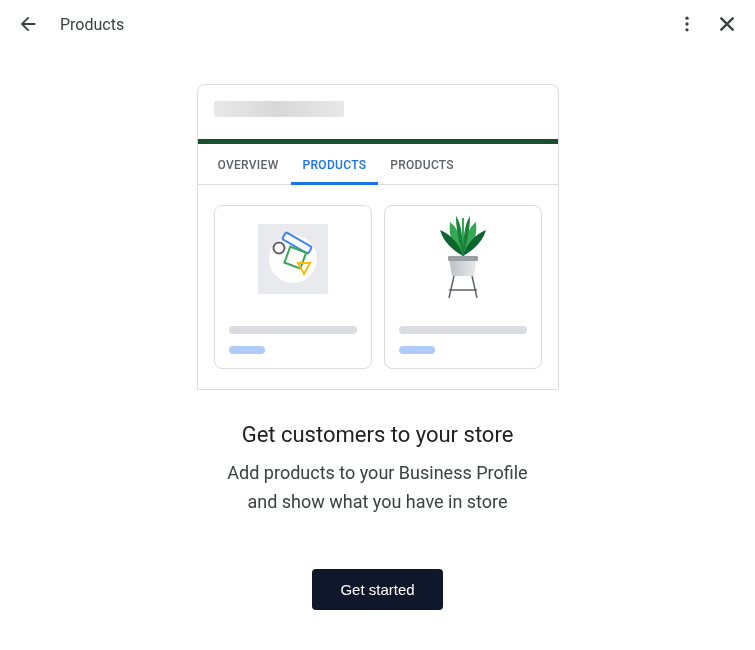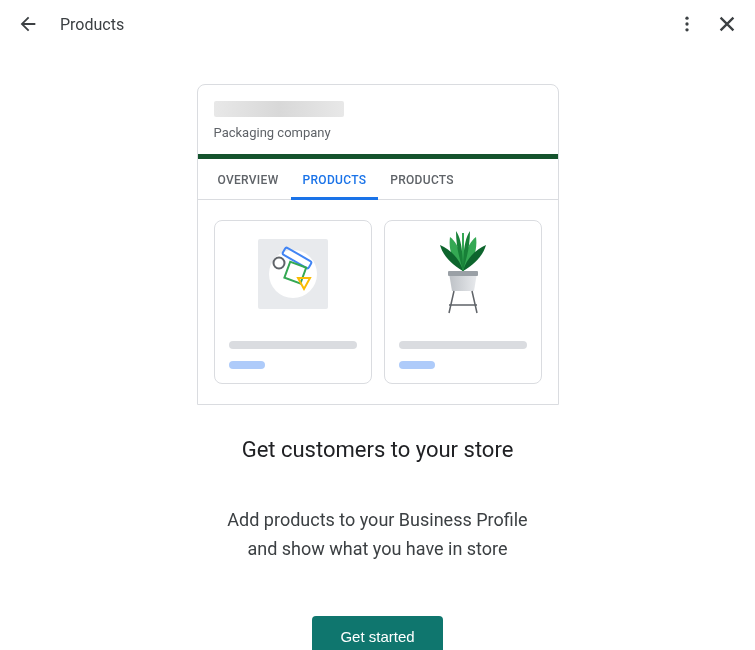--- a/index.html
+++ b/index.html
@@ -139,31 +139,31 @@
       align-self: flex-start;
     }
     .main-text {
       text-align: center;
       margin-top: 32px;
     }
     .headline {
       font-size: 22px;
       font-weight: 400;
       color: #202124;
-      margin-bottom: 44px;
+      margin-bottom: 12px;
     }
     .subtext {
       font-size: 18px;
       color: #3c4043;
       line-height: 1.6;
       font-weight: 400;
     }
     .cta-button {
       margin-top: 52px;
-      background: #0f766e;
+      background: #0f172a;
       color: #fff;
       font-size: 15px;
       font-weight: 500;
       padding: 12px 28px;
       border: none;
       border-radius: 4px;
       cursor: pointer;
     }
   </style>
 </head>
@@ -188,21 +188,20 @@
     <svg width="22" height="22" viewBox="0 0 24 24" fill="none" stroke="#3c4043" stroke-width="2.5">
       <path d="M5 5 L19 19 M19 5 L5 19"></path>
     </svg>
   </div>
 </div>
 
 <div class="content">
   <div class="preview-card">
     <div class="preview-header">
       <div class="company-name-placeholder"></div>
-      <div class="company-type">Packaging company</div>
     </div>
     <div class="tabs">
       <div class="tab">OVERVIEW</div>
       <div class="tab active">PRODUCTS</div>
       <div class="tab">PRODUCTS</div>
     </div>
     <div class="product-grid">
       <div class="product-card">
         <div class="product-image">
           <svg width="78" height="78" viewBox="0 0 78 78">

